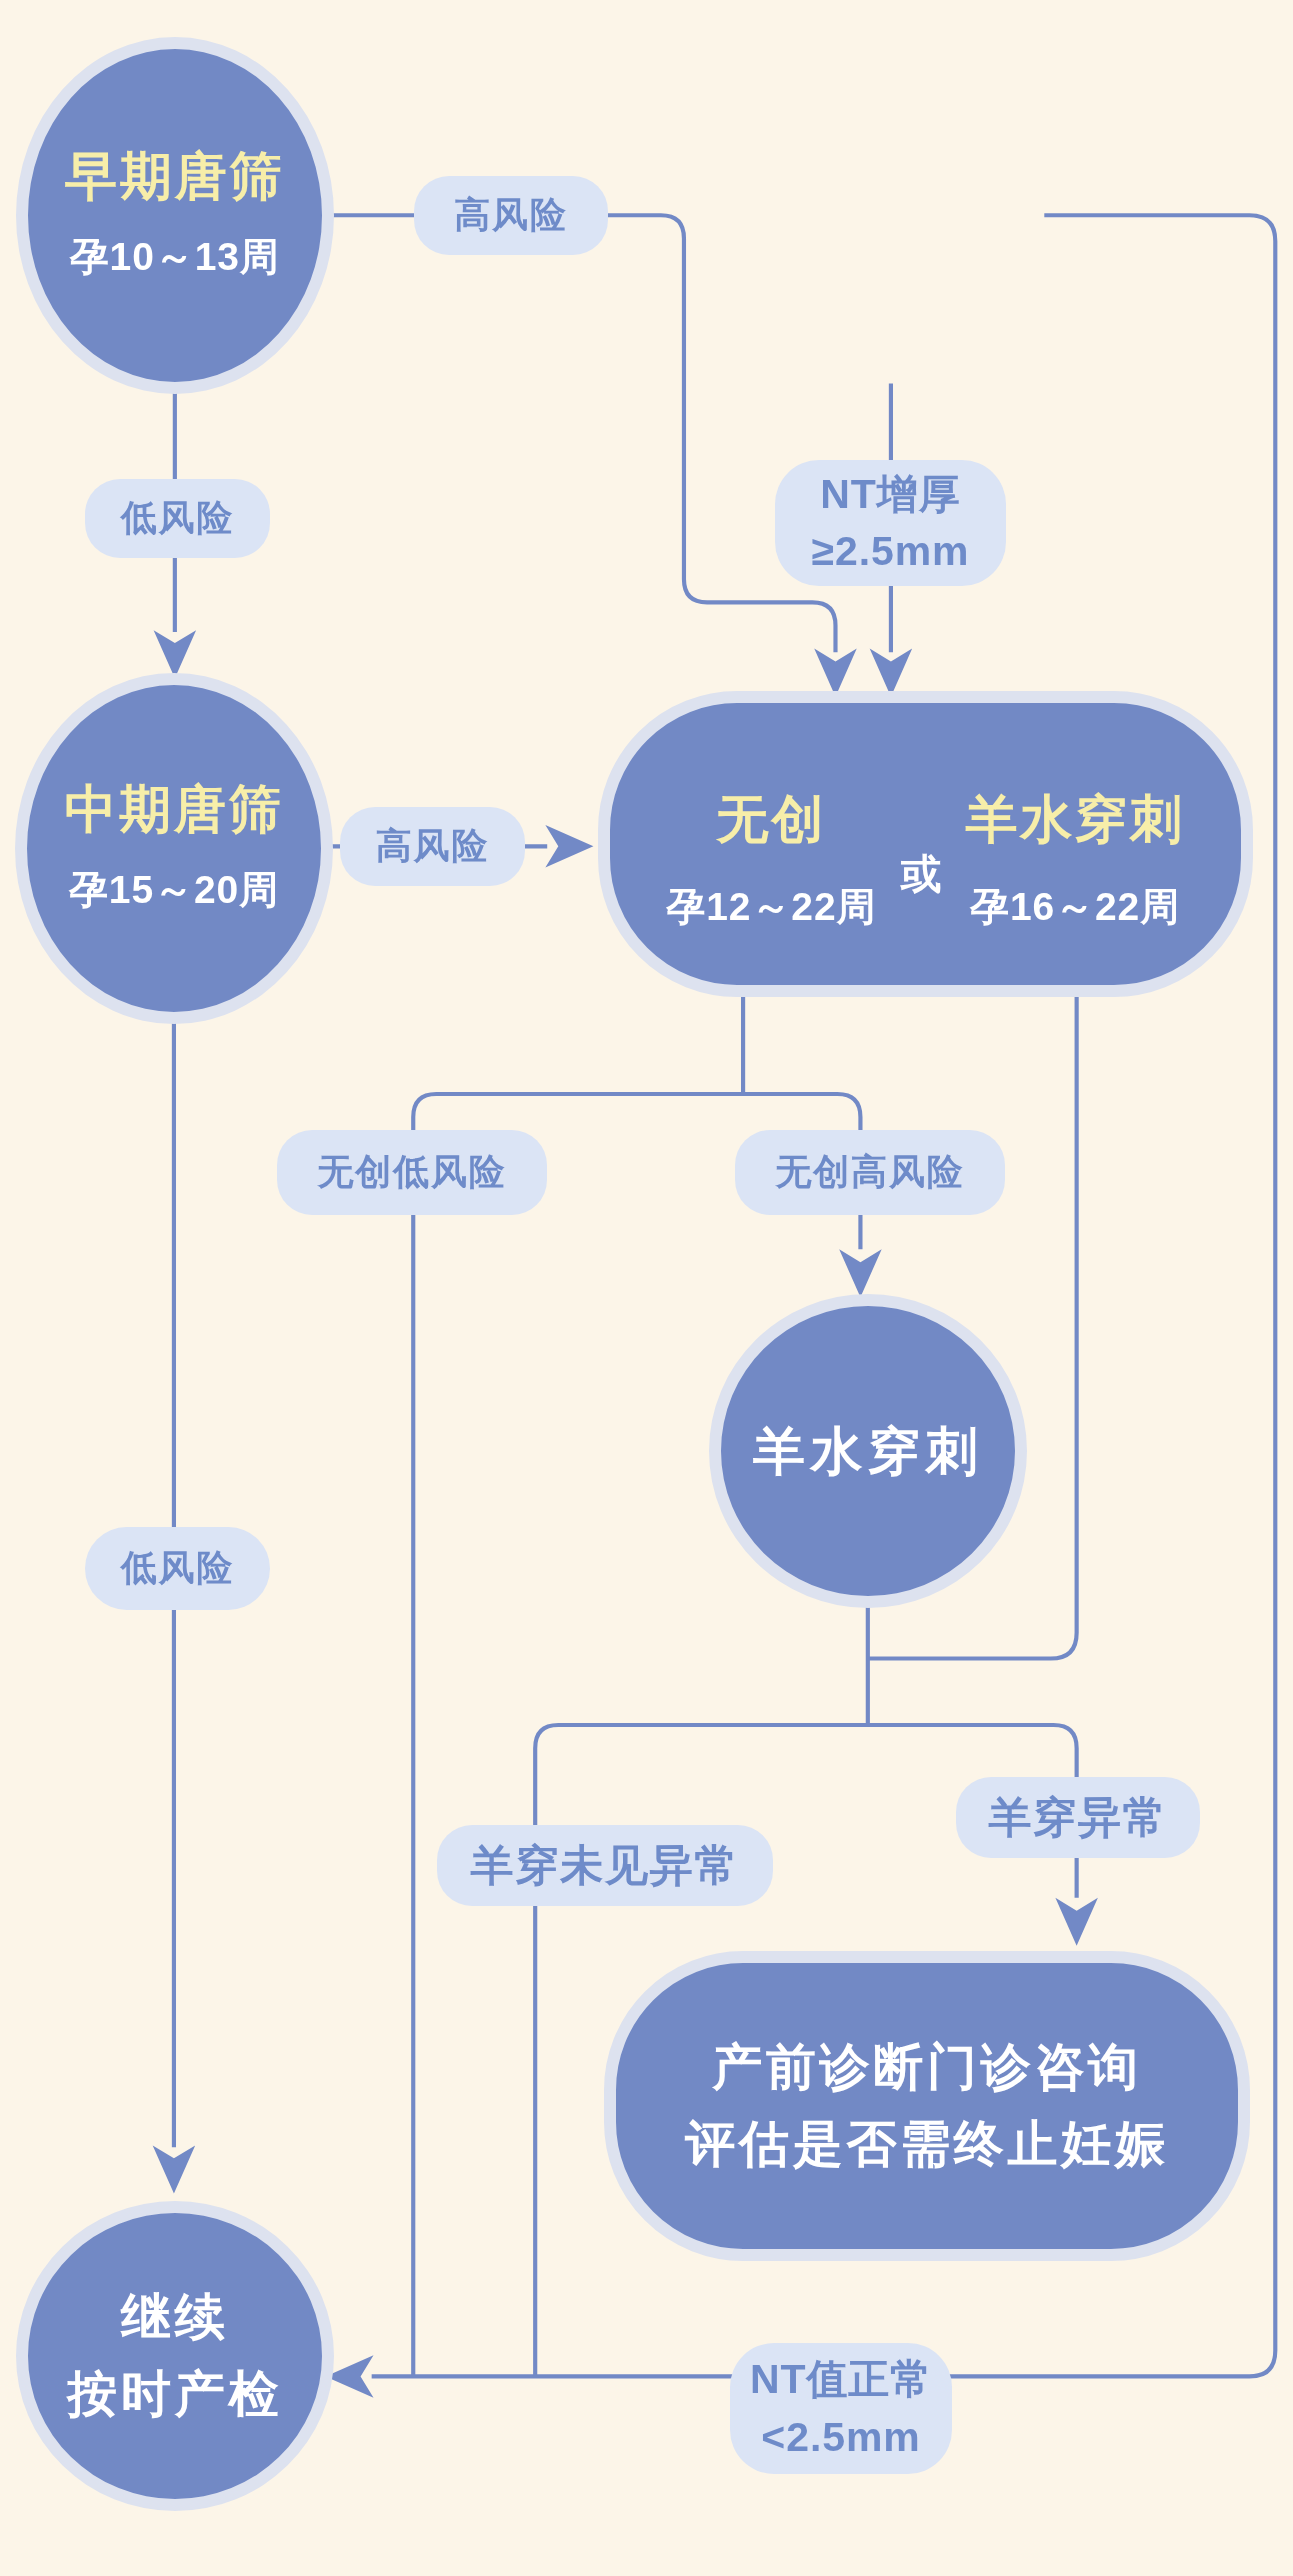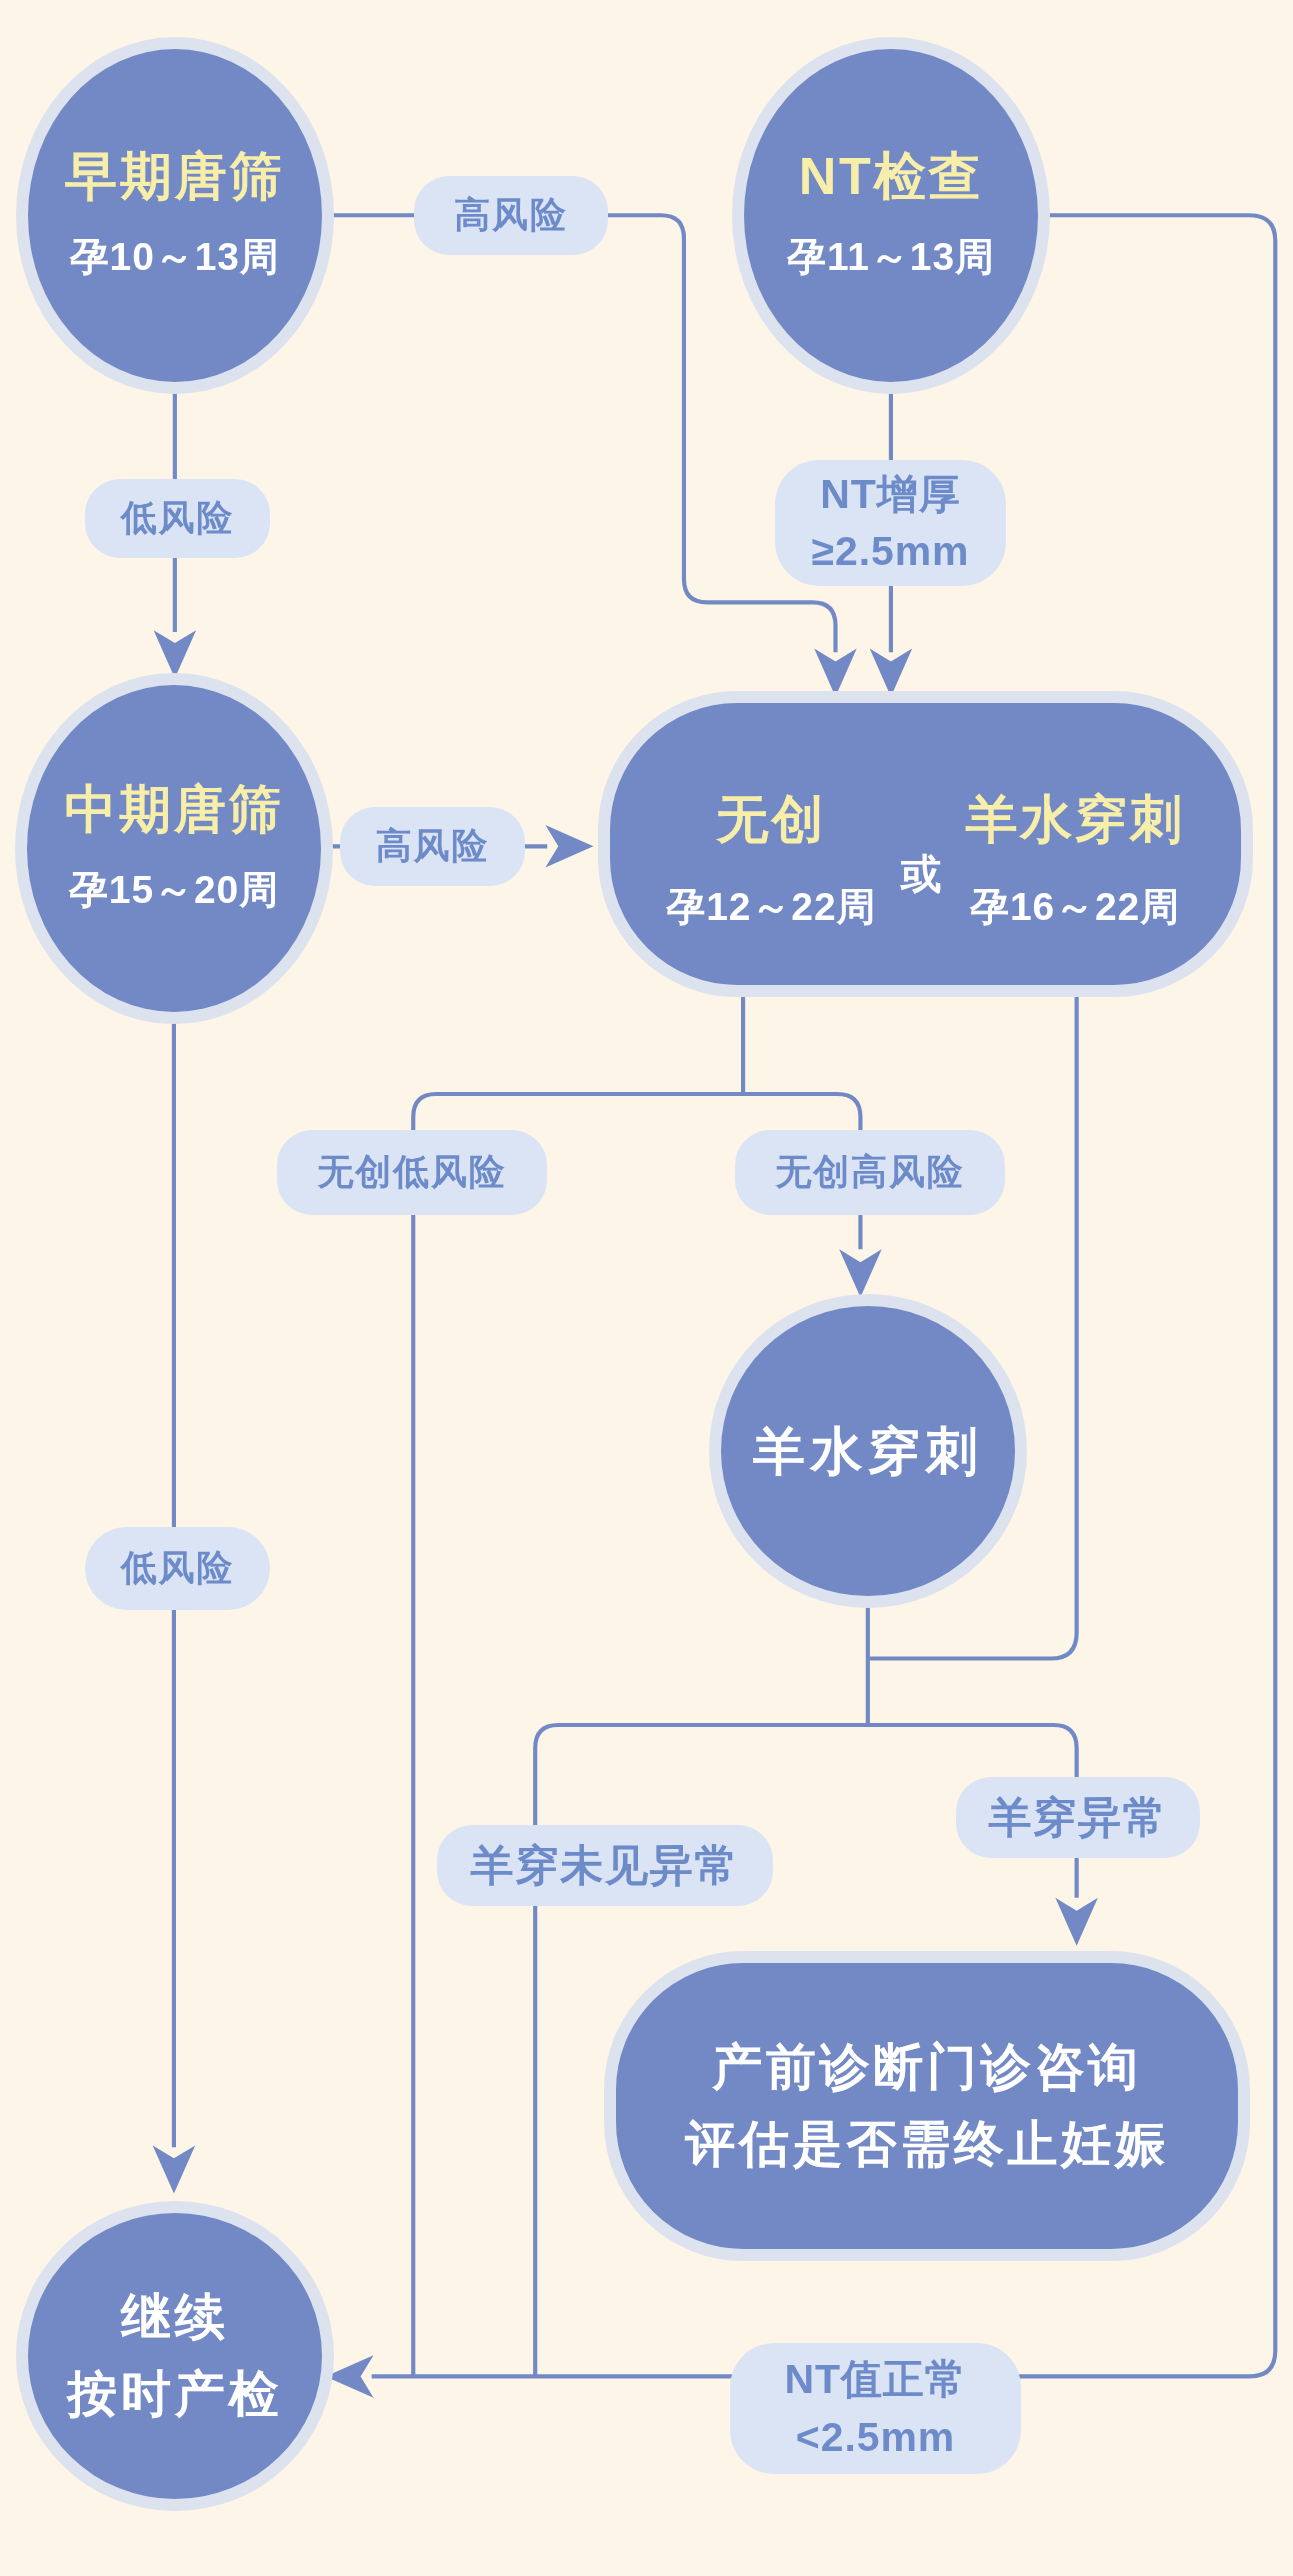--- a/index.html
+++ b/index.html
@@ -85,24 +85,20 @@
 
     <path class="edge" d="M 579 2572 V 1892 Q 579 1867 604 1867 H 1140 Q 1165 1867 1165 1892 V 2054"></path>
     <path class="arrowhead" d="M 1165 2106 L 1142 2054 L 1165 2068 L 1188 2054 Z"></path>
   </svg>
 
   <div class="node ellipse" style="left:15.7px;top:37px;width:318px;height:357px;">
     <div class="node-title">早期唐筛</div>
     <div class="node-sub">孕10～13周</div>
   </div>
 
-  <div class="node ellipse" style="left:732px;top:37px;width:318px;height:357px;">
-    <div class="node-title">NT检查</div>
-    <div class="node-sub">孕11～13周</div>
-  </div>
 
   <div class="node ellipse" style="left:15px;top:673px;width:318px;height:351px;">
     <div class="node-title">中期唐筛</div>
     <div class="node-sub">孕15～20周</div>
   </div>
 
   <div class="node roundrect" style="left:598px;top:691px;width:655px;height:306px;">
     <div class="rect-cols">
       <div class="rect-col">
         <div class="node-title">无创</div>
@@ -144,19 +140,19 @@
   <div class="pill pill-lg" style="left:277px;top:1130px;width:270px;height:85px;">无创低风险</div>
 
   <div class="pill pill-lg" style="left:735px;top:1130px;width:270px;height:85px;">无创高风险</div>
 
   <div class="pill pill-lg" style="left:85px;top:1527px;width:185px;height:83px;border-radius:42px;">低风险</div>
 
   <div class="pill pill-lg" style="left:437px;top:1777px;width:336px;height:81px;font-size:43px;margin-top:48px;">羊穿未见异常</div>
 
   <div class="pill pill-lg" style="left:956px;top:1777px;width:244px;height:81px;font-size:43px;">羊穿异常</div>
 
-  <div class="pill pill-md two-line" style="left:730px;top:2315px;width:291px;height:131px;">
+  <div class="pill pill-md two-line" style="left:730px;top:2315px;width:222px;height:131px;">
     <div>NT值正常</div>
     <div>&lt;2.5mm</div>
   </div>
 
 </div>
 
 
 </body></html>

